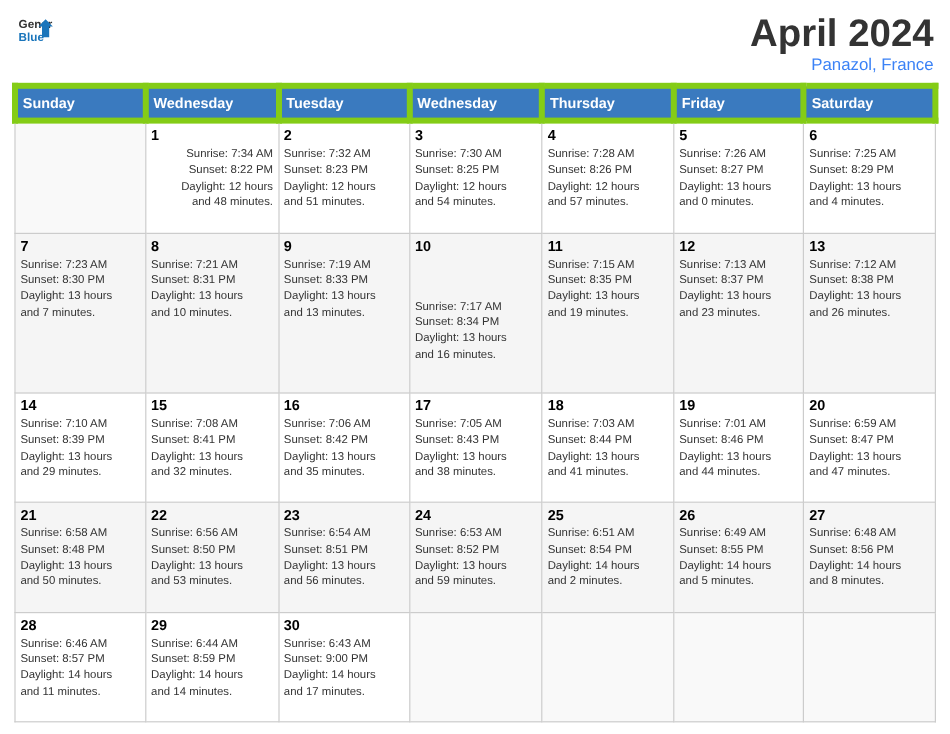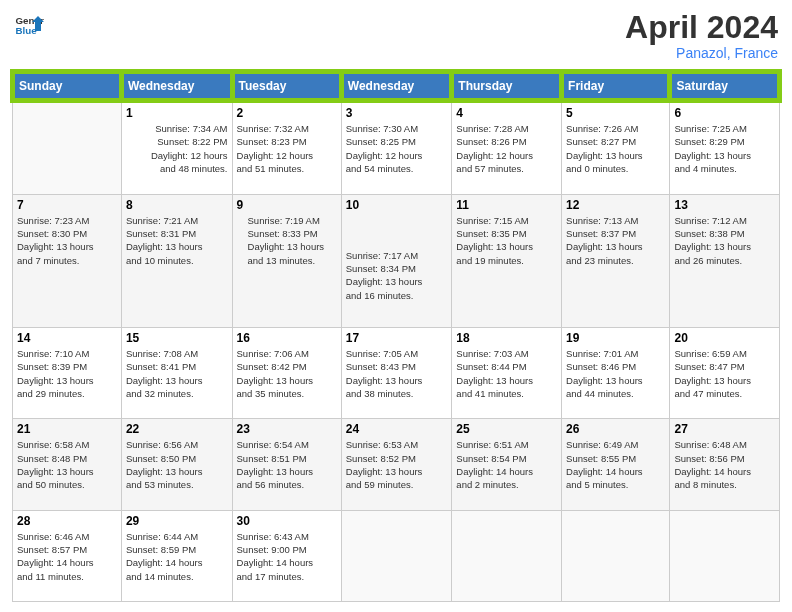--- a/index.html
+++ b/index.html
@@ -174,21 +174,21 @@
           </td>
           <td>
             <span class="day-num">8</span>
             <div class="day-info" style="white-space: pre-line;">Sunrise: 7:21 AM
 Sunset: 8:31 PM
 Daylight: 13 hours
 and 10 minutes.</div>
           </td>
           <td>
             <span class="day-num">9</span>
-            <div class="day-info" style="white-space: pre-line; margin-left: 11px;">Sunrise: 7:19 AM
+            <div class="day-info" style="white-space: pre-line;">Sunrise: 7:19 AM
 Sunset: 8:33 PM
 Daylight: 13 hours
 and 13 minutes.</div>
           </td>
           <td>
             <span class="day-num">10</span>
             <div class="day-info" style="white-space: pre-line; margin-top: 37px;">Sunrise: 7:17 AM
 Sunset: 8:34 PM
 Daylight: 13 hours
 and 16 minutes.</div>

